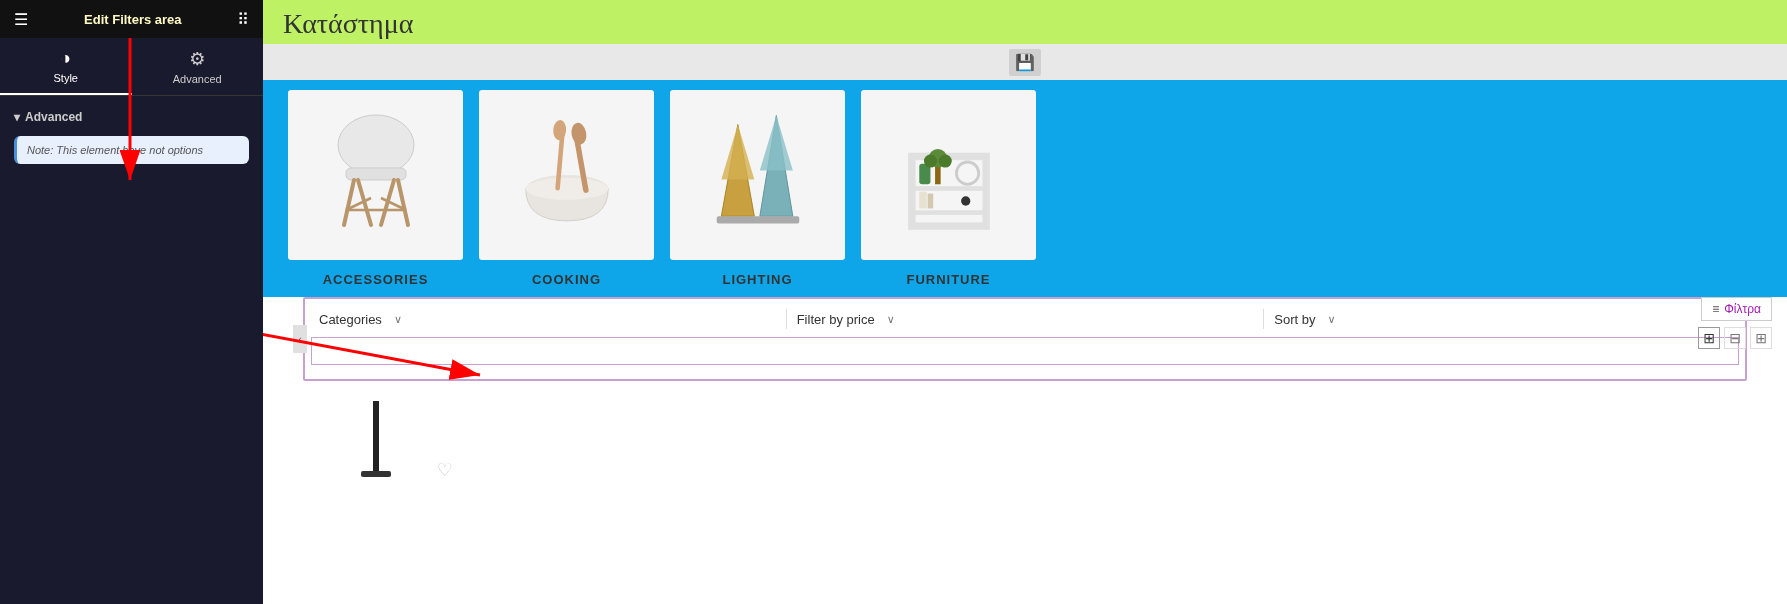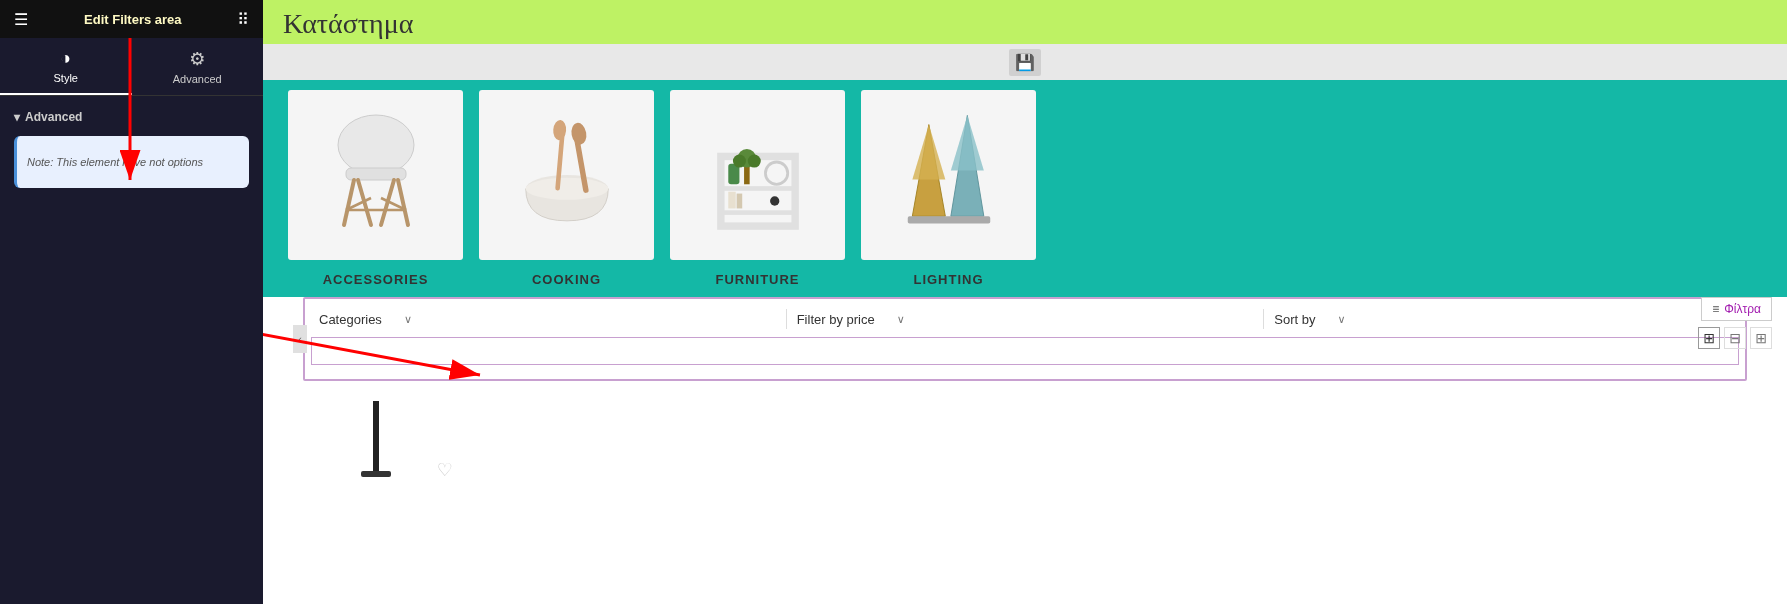--- a/index.html
+++ b/index.html
@@ -64,21 +64,21 @@
       font-weight: bold;
       display: flex;
       align-items: center;
       gap: 5px;
       margin-bottom: 12px;
     }
 
     .note-box {
       background: #e8f0fe;
       border-left: 3px solid #4a90d9;
-      padding: 20px 10px;
+      padding: 8px 10px;
       font-size: 11px;
       color: #555;
       font-style: italic;
       border-radius: 6px;
     }
 
     
     .arrow-overlay {
       position: absolute;
       left: 0;
@@ -124,21 +124,21 @@
       background: #d0d0d0;
       padding: 4px 6px;
       border-radius: 2px;
     }
 
     
     .category-grid {
       display: flex;
       gap: 6px;
       padding: 10px 20px;
-      background: #14b8a6;
+      background: #0ea5e9;
     }
     .category-item {
       display: flex;
       flex-direction: column;
       align-items: center;
       cursor: pointer;
       width: 185px;
     }
     .category-image {
       width: 175px;
@@ -184,21 +184,21 @@
     }
     .filters-top-row {
       display: flex;
       align-items: center;
       padding: 0 14px;
       gap: 10px;
     }
     .filter-dropdown {
       display: flex;
       align-items: center;
-      gap: 22px;
+      gap: 12px;
       font-size: 13px;
       color: #333;
       cursor: pointer;
       flex: 1;
     }
     .filter-dropdown-arrow { color: #777; font-size: 11px; }
     .filter-divider { width: 1px; height: 20px; background: #ddd; }
     .filter-label-btn {
       background: #fff;
       border: 1px solid #ccc;
@@ -378,20 +378,36 @@
           <ellipse cx="73" cy="20" rx="8" ry="12" fill="#c4956a" transform="rotate(-10, 73, 20)"></ellipse>
           <rect x="50" y="10" width="5" height="72" rx="2.5" fill="#d4a57a" transform="rotate(5, 52, 48)"></rect>
           <ellipse cx="52" cy="16" rx="7" ry="11" fill="#d4a57a" transform="rotate(5, 52, 16)"></ellipse>
         </svg>
       </div>
       <span class="category-label">COOKING</span>
     </div>
 
     <div class="category-item">
       <div class="category-image">
+        <svg class="lighting-svg" viewBox="0 0 120 150" xmlns="http://www.w3.org/2000/svg">
+
+          <polygon points="38,20 20,120 56,120" fill="#c8a040" stroke="#a08020" stroke-width="1"></polygon>
+          <polygon points="38,20 20,80 56,80" fill="#d4b050" opacity="0.8"></polygon>
+
+          <polygon points="80,10 62,120 98,120" fill="#7ab0b8" stroke="#5a9098" stroke-width="1"></polygon>
+          <polygon points="80,10 62,70 98,70" fill="#8ac0c8" opacity="0.8"></polygon>
+
+          <rect x="15" y="120" width="90" height="8" rx="2" fill="#aaa"></rect>
+        </svg>
+      </div>
+      <span class="category-label">LIGHTING</span>
+    </div>
+
+    <div class="category-item">
+      <div class="category-image">
         <svg class="furniture-svg" viewBox="0 0 140 140" xmlns="http://www.w3.org/2000/svg">
 
           <rect x="30" y="50" width="80" height="75" fill="none" stroke="#e0e0e0" stroke-width="8"></rect>
 
           <rect x="30" y="82" width="80" height="5" fill="#e0e0e0"></rect>
           <rect x="30" y="108" width="80" height="5" fill="#e0e0e0"></rect>
 
           <rect x="38" y="58" width="12" height="22" rx="3" fill="#4a8a4a"></rect>
 
           <circle cx="90" cy="68" r="12" fill="none" stroke="#ccc" stroke-width="3"></circle>
@@ -401,36 +417,20 @@
 
           <circle cx="88" cy="98" r="5" fill="#333"></circle>
 
           <rect x="55" y="55" width="6" height="25" fill="#8b6914"></rect>
           <circle cx="58" cy="52" r="10" fill="#5a8a3a"></circle>
           <circle cx="50" cy="55" r="7" fill="#4a7a2a"></circle>
           <circle cx="66" cy="55" r="7" fill="#4a7a2a"></circle>
         </svg>
       </div>
       <span class="category-label">FURNITURE</span>
-    </div>
-
-    <div class="category-item">
-      <div class="category-image">
-        <svg class="lighting-svg" viewBox="0 0 120 150" xmlns="http://www.w3.org/2000/svg">
-
-          <polygon points="38,20 20,120 56,120" fill="#c8a040" stroke="#a08020" stroke-width="1"></polygon>
-          <polygon points="38,20 20,80 56,80" fill="#d4b050" opacity="0.8"></polygon>
-
-          <polygon points="80,10 62,120 98,120" fill="#7ab0b8" stroke="#5a9098" stroke-width="1"></polygon>
-          <polygon points="80,10 62,70 98,70" fill="#8ac0c8" opacity="0.8"></polygon>
-
-          <rect x="15" y="120" width="90" height="8" rx="2" fill="#aaa"></rect>
-        </svg>
-      </div>
-      <span class="category-label">LIGHTING</span>
     </div>
 
 
   </div>
 
   <div style="position:relative; margin:0 20px;">
     <div class="filters-container">
       <div class="collapse-arrow">‹</div>
       <div class="filters-top-row">
         <div class="filter-dropdown">

